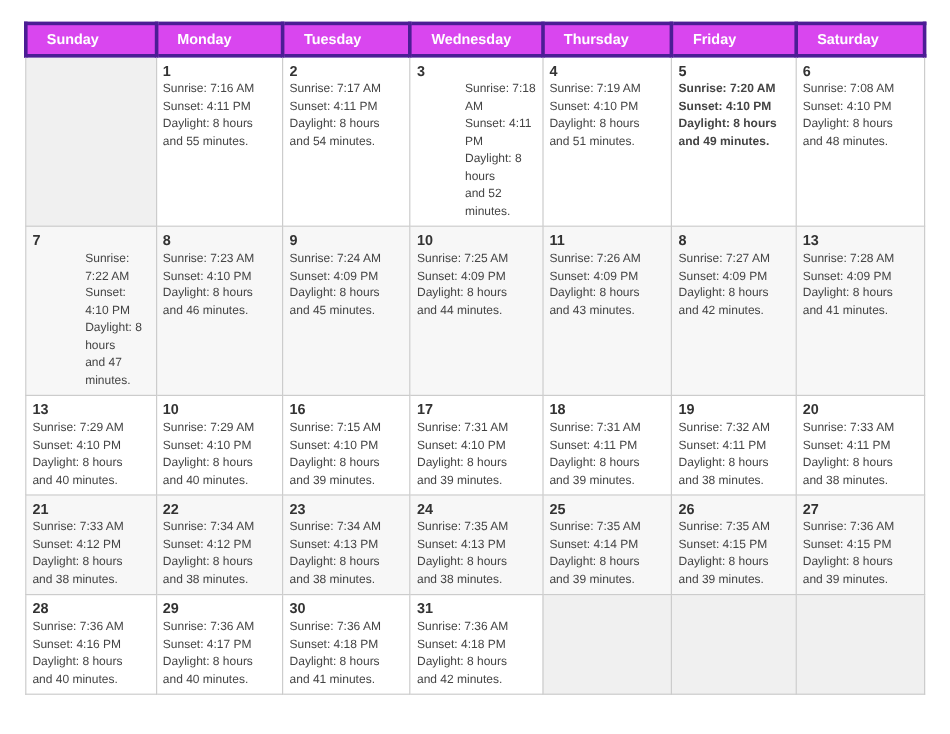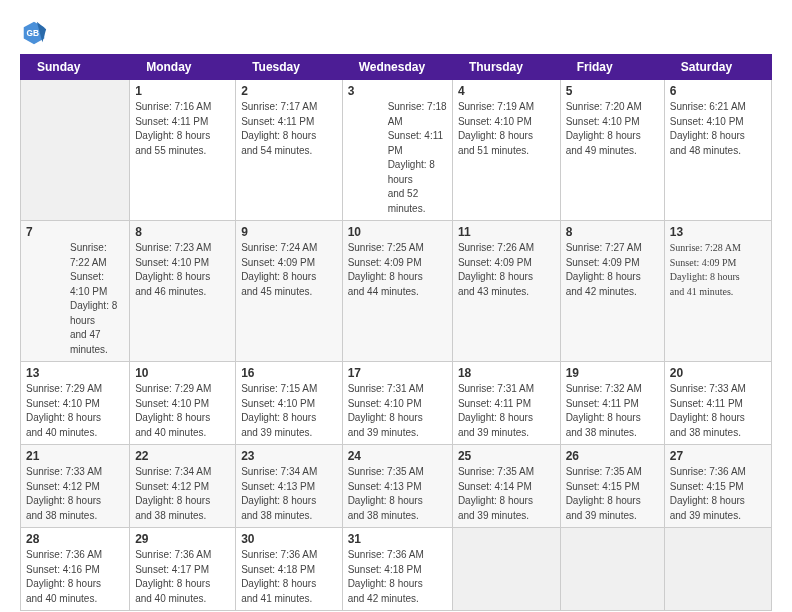--- a/index.html
+++ b/index.html
@@ -51,27 +51,27 @@
       font-size: 14px;
       color: #555;
       margin-top: 2px;
     }
     .calendar {
       width: 100%;
       border-collapse: collapse;
       font-size: 10.5px;
     }
     .calendar th {
-      background-color: #4c1d95;
+      background-color: #d946ef;
       color: #fff;
       text-align: left;
       padding: 5px 16px;
       font-size: 12px;
       font-weight: bold;
-      border: 1px solid #4c1d95;
+      border: 3px solid #4c1d95;
     }
     .calendar td {
       border: 1px solid #ccc;
       vertical-align: top;
       padding: 4px 5px;
       width: 113px;
       height: 80px;
       background: #fff;
     }
     .calendar tr:nth-child(even) td {
@@ -90,37 +90,20 @@
       line-height: 1.45;
     }
     .empty-cell {
       background: #f0f0f0 !important;
     }
   </style>
 </head>
 <body>
 
 <div class="page">
-  <div class="header">
-    <div class="logo">
-      <svg class="logo-icon" viewBox="0 0 30 30">
-        <polygon points="15,4 26,10 26,22 15,28 4,22 4,10" fill="#4a90d9"></polygon>
-        <polygon points="18,4 28,12 24,26" fill="#2a6aaa"></polygon>
-        <text x="7" y="19" font-size="9" fill="white" font-weight="bold">GB</text>
-      </svg>
-      <div class="logo-text">
-        <div><span></span></div>
-        <div><span style="color:#4a90d9"></span></div>
-      </div>
-    </div>
-    <div class="title-block">
-      <div class="main-title"></div>
-      <div class="subtitle"></div>
-    </div>
-  </div>
 
   <table class="calendar">
     <thead>
       <tr>
       <th>Sunday</th>
           <th>Monday</th>
           <th>Tuesday</th>
           <th>Wednesday</th>
           <th>Thursday</th>
           <th>Friday</th>
@@ -153,28 +136,28 @@
           </td>
           <td>
             <span class="day-num">4</span>
             <div class="day-info" style="white-space: pre-line;">Sunrise: 7:19 AM
 Sunset: 4:10 PM
 Daylight: 8 hours
 and 51 minutes.</div>
           </td>
           <td>
             <span class="day-num">5</span>
-            <div class="day-info" style="white-space: pre-line;">Sunrise: 7:20 AM
+            <div class="day-info" style="white-space: pre-line; font-weight: bold;">Sunrise: 7:20 AM
 Sunset: 4:10 PM
 Daylight: 8 hours
 and 49 minutes.</div>
           </td>
           <td>
             <span class="day-num">6</span>
-            <div class="day-info" style="white-space: pre-line;">Sunrise: 6:21 AM
+            <div class="day-info" style="white-space: pre-line;">Sunrise: 7:08 AM
 Sunset: 4:10 PM
 Daylight: 8 hours
 and 48 minutes.</div>
           </td>
         </tr>
         <tr>
           <td>
             <span class="day-num">7</span>
             <div class="day-info" style="white-space: pre-line; margin-left: 44px;">Sunrise: 7:22 AM
 Sunset: 4:10 PM
@@ -211,21 +194,21 @@
           </td>
           <td>
             <span class="day-num">8</span>
             <div class="day-info" style="white-space: pre-line;">Sunrise: 7:27 AM
 Sunset: 4:09 PM
 Daylight: 8 hours
 and 42 minutes.</div>
           </td>
           <td>
             <span class="day-num">13</span>
-            <div class="day-info" style="white-space: pre-line; font-family: Liberation Serif, serif;">Sunrise: 7:28 AM
+            <div class="day-info" style="white-space: pre-line;">Sunrise: 7:28 AM
 Sunset: 4:09 PM
 Daylight: 8 hours
 and 41 minutes.</div>
           </td>
         </tr>
         <tr>
           <td>
             <span class="day-num">13</span>
             <div class="day-info" style="white-space: pre-line;">Sunrise: 7:29 AM
 Sunset: 4:10 PM

